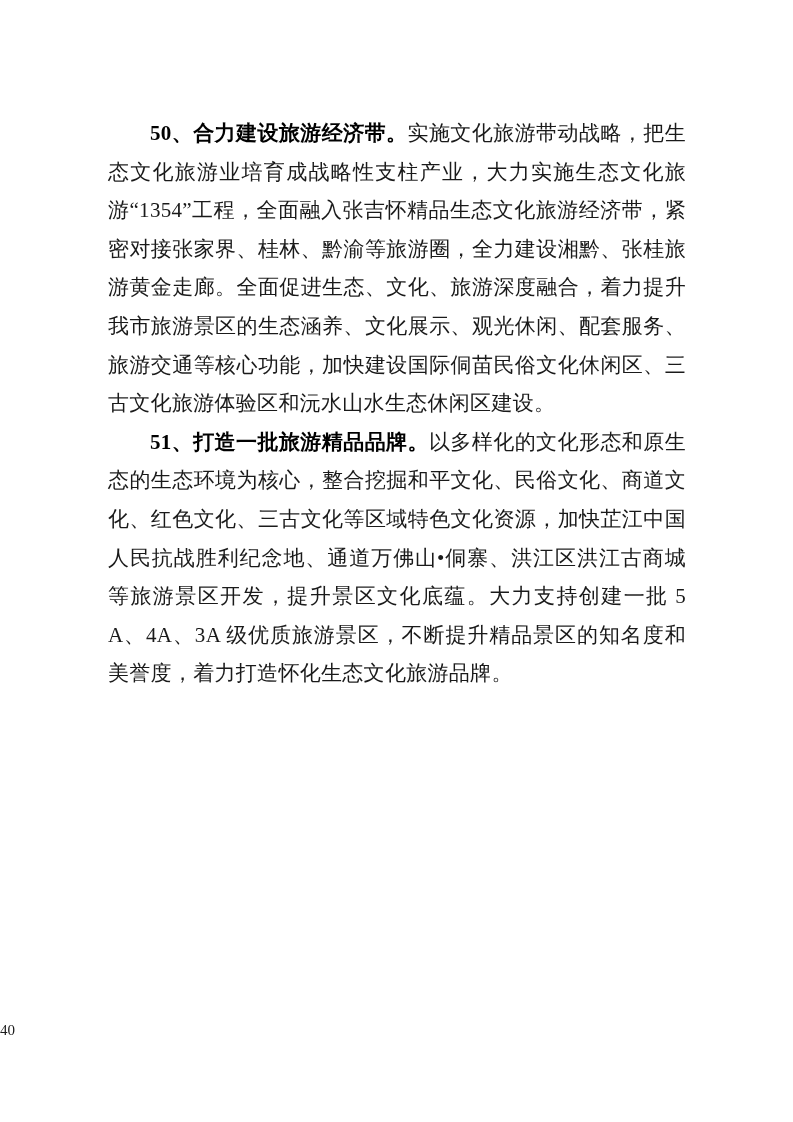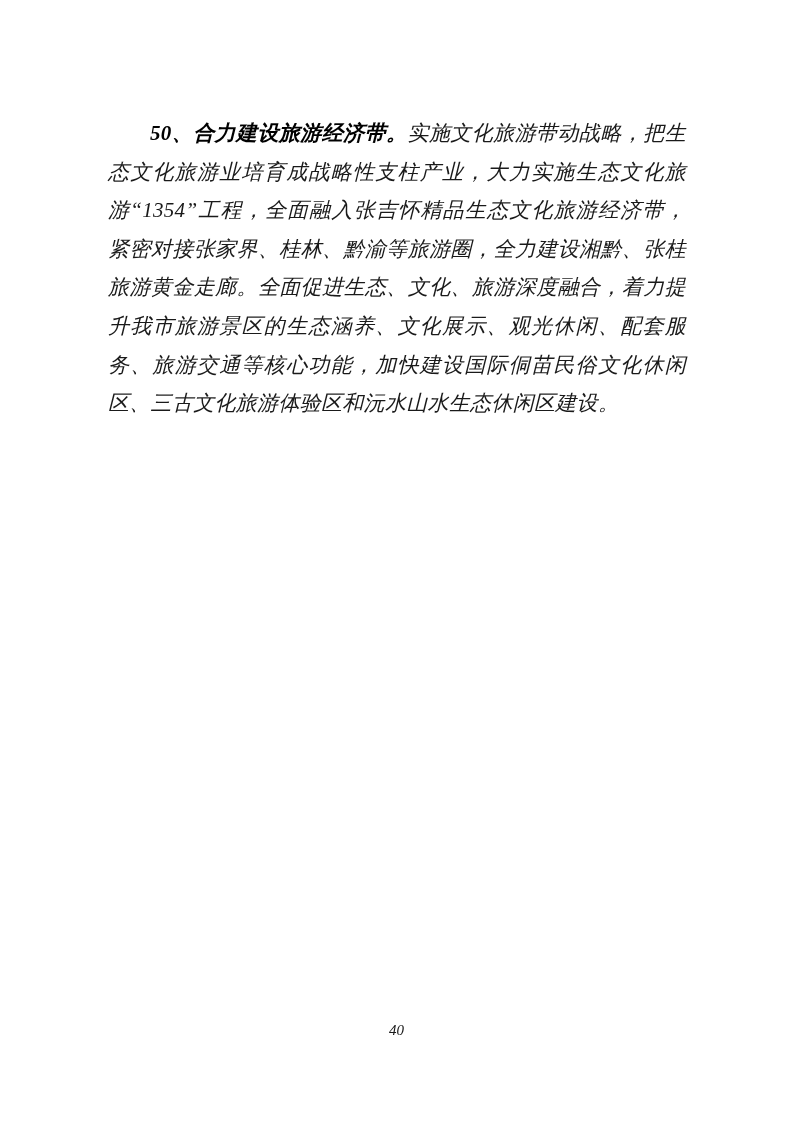--- a/index.html
+++ b/index.html
@@ -8,21 +8,20 @@
     background: #ffffff;
     font-family: "Liberation Serif", "DejaVu Serif", serif;
   }
 
   .page {
     position: relative;
     width: 793px;
     height: 1122px;
     background: #ffffff;
     overflow: hidden;
-    font-style: italic;
   }
 
   .content {
     position: absolute;
     left: 108px;
     top: 114px;
     width: 578px;
     color: #000000;
   }
 
@@ -39,34 +38,34 @@
   .para .heading {
     font-weight: bold;
     color: #000000;
   }
 
   .page-number {
     position: absolute;
     left: 0;
     top: 1022px;
     width: 793px;
-    text-align: center;
     font-size: 15px;
     color: #1a1a1a;
     font-family: "Liberation Serif", "DejaVu Serif", serif;
   }
 </style>
 </head>
 <body>
 
 <div class="page">
 
   <div class="content">
 
     <p class="para"><span class="heading">50、合力建设旅游经济带。</span><span>实施文化旅游带动战略，把生态文化旅游业培育成战略性支柱产业，大力实施生态文化旅游“1354”工程，全面融入张吉怀精品生态文化旅游经济带，紧密对接张家界、桂林、黔渝等旅游圈，全力建设湘黔、张桂旅游黄金走廊。全面促进生态、文化、旅游深度融合，着力提升我市旅游景区的生态涵养、文化展示、观光休闲、配套服务、旅游交通等核心功能，加快建设国际侗苗民俗文化休闲区、三古文化旅游体验区和沅水山水生态休闲区建设。</span></p>
 
+    <p class="para"><span class="heading">51、打造一批旅游精品品牌。</span><span>以多样化的文化形态和原生态的生态环境为核心，整合挖掘和平文化、民俗文化、商道文化、红色文化、三古文化等区域特色文化资源，加快芷江中国人民抗战胜利纪念地、通道万佛山•侗寨、洪江区洪江古商城等旅游景区开发，提升景区文化底蕴。大力支持创建一批 5A、4A、3A 级优质旅游景区，不断提升精品景区的知名度和美誉度，着力打造怀化生态文化旅游品牌。</span></p>
 
 
   </div>
 
   <div class="page-number">40</div>
 
 </div>
 
 </body></html>

